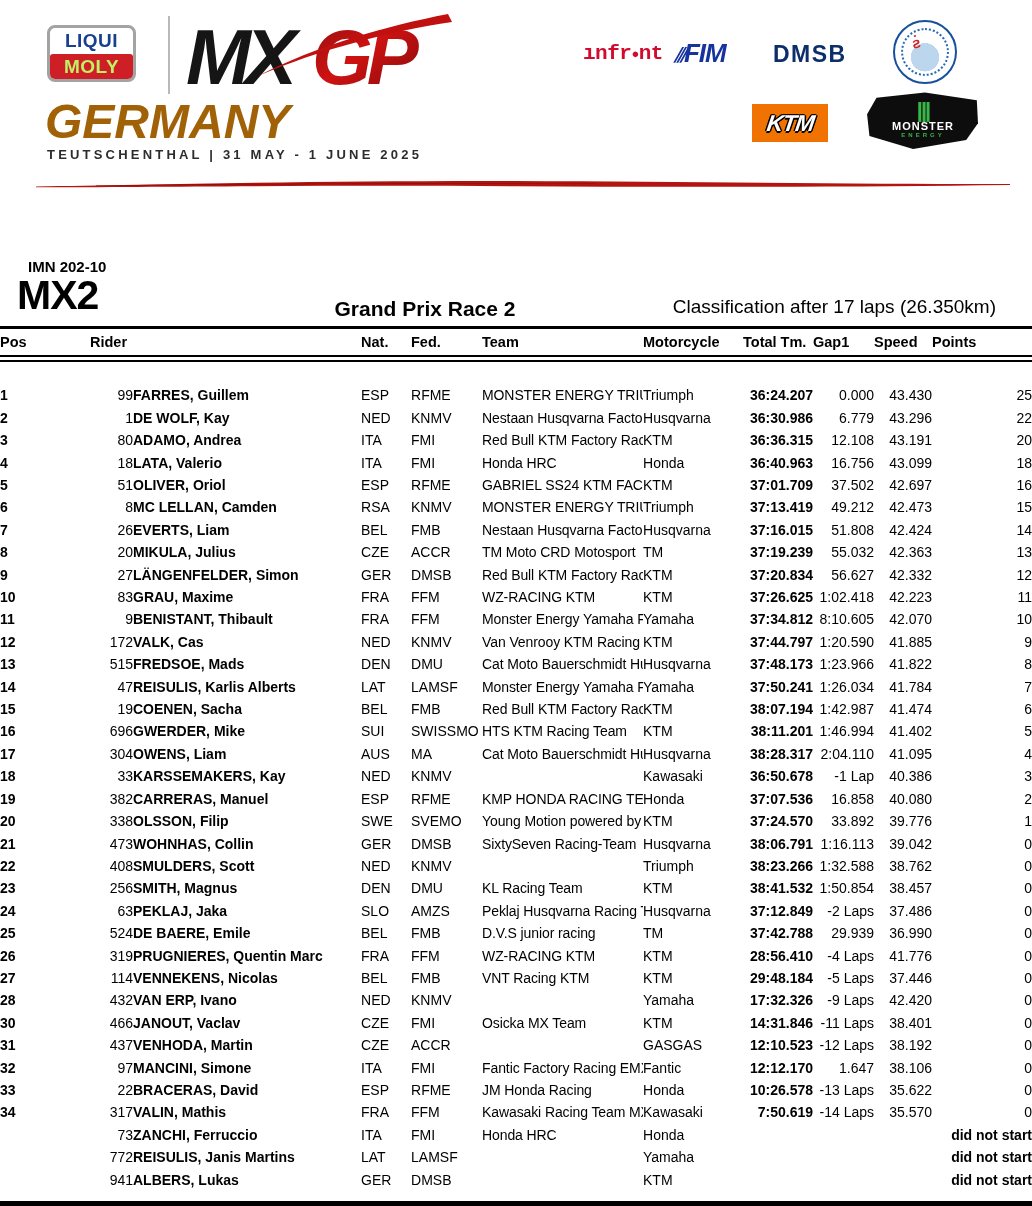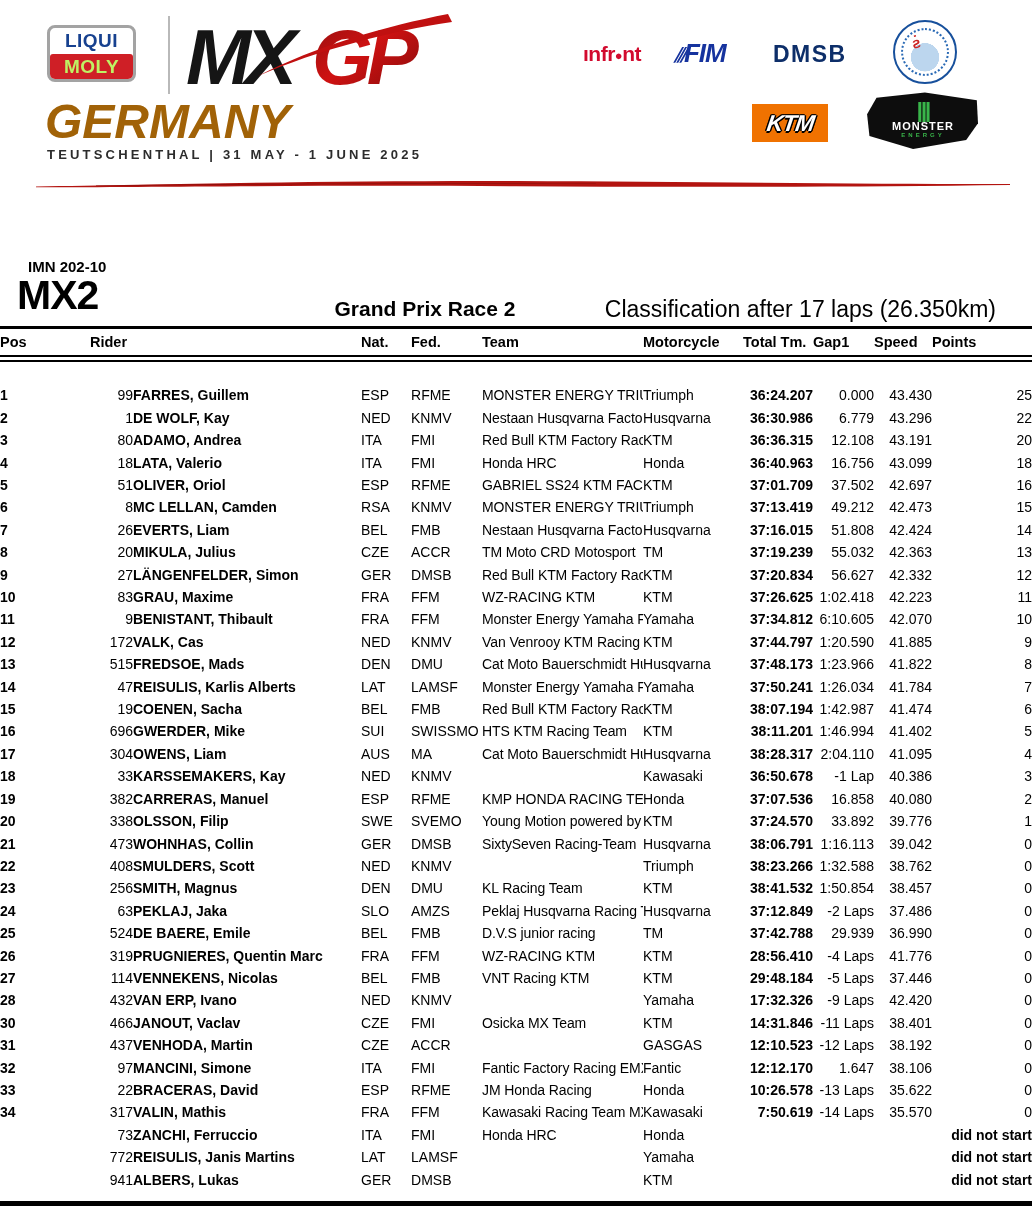--- a/index.html
+++ b/index.html
@@ -13,21 +13,21 @@
   .lm-top{height:26px;display:flex;align-items:center;justify-content:center;font-weight:900;font-size:19px;letter-spacing:.5px;color:#17418f;}
   .lm-bot{height:25px;background:#cf1f26;display:flex;align-items:center;justify-content:center;font-weight:900;font-size:19px;letter-spacing:.5px;color:#bef264;border-radius:3px 3px 0 0;}
 
   .vdiv{left:168px;top:16px;width:2px;height:78px;background:#b9b9b9;}
 
   .mxgp{left:186px;top:12px;}
 
   .germany{left:45px;top:94px;font-size:48px;font-weight:900;font-style:italic;letter-spacing:0px;color:#a16207;}
   .venue{left:47px;top:147px;font-size:13px;font-weight:700;letter-spacing:3.2px;color:#2c2c2c;}
 
-  .infront{left:583px;top:42px;font-size:21px;font-weight:900;color:#d20a2e;letter-spacing:-.5px;}
+  .infront{left:583px;top:42px;font-size:21px;font-weight:900;color:#d20a2e;letter-spacing:-.5px;font-family:Liberation Mono, monospace;}
   .infront .dot{font-size:13px;vertical-align:1px;}
   .fim{left:674px;top:38px;font-size:26px;font-weight:900;font-style:italic;color:#16339e;letter-spacing:-1px;}
   .fim .wing{font-size:20px;letter-spacing:-2px;}
   .dmsb{left:773px;top:41px;font-size:23px;font-weight:900;color:#0d2e69;letter-spacing:1.5px;}
 
   .msc{left:893px;top:20px;width:64px;height:64px;border-radius:50%;border:2px solid #17509c;background:#fff;box-sizing:border-box;display:flex;align-items:center;justify-content:center;}
   .msc-inner{width:44px;height:44px;border-radius:50%;border:2px dotted #2a6ab5;background:radial-gradient(circle at 50% 62%, #bcd6ee 0 40%, #fff 41%);position:relative;}
   .msc-rider{position:absolute;left:9px;top:4px;font-size:15px;color:#c22;transform:rotate(-12deg);font-weight:900;}
 
   .ktm{left:752px;top:104px;width:76px;height:38px;background:#f07200;display:flex;align-items:center;justify-content:center;}
@@ -37,21 +37,21 @@
   .m-claw{color:#39b54a;font-weight:900;font-size:22px;line-height:14px;letter-spacing:-2px;transform:scaleY(1.25);}
   .m-word{color:#fff;font-weight:900;font-size:11px;letter-spacing:1px;}
   .m-energy{color:#39b54a;font-weight:700;font-size:6px;letter-spacing:3px;}
 
   .brush{left:36px;top:176px;}
 
   
   .imn{left:28px;top:258px;font-size:15px;font-weight:700;}
   .mx2{left:17px;top:272px;font-size:41px;font-weight:900;letter-spacing:-1px;}
   .race-title{left:300px;top:297px;width:250px;text-align:center;font-size:21px;font-weight:700;}
-  .classif{right:36px;top:296px;font-size:23px;font-weight:400;}
+  .classif{right:36px;top:296px;font-size:19px;font-weight:400;}
 
   
   table.res{position:absolute;left:0;top:326px;width:1032px;table-layout:fixed;border-collapse:collapse;}
   table.res th{border-top:3px solid #000;border-bottom:7px double #000;height:26px;font-size:14.5px;font-weight:700;text-align:left;padding:0;white-space:nowrap;vertical-align:middle;}
   th.h-pos{padding-left:20px;}
   th.h-rider{padding-left:20px;}
   th.h-nat,th.h-fed,th.h-team,th.h-moto{padding-left:2px;}
   th.h-total,th.h-gap,th.h-speed{text-align:right;}
   th.h-points{text-align:right;padding-right:27px;}
 
@@ -295,21 +295,21 @@
       </tr>
       <tr>
         <td class="c-pos">11</td>
         <td class="c-num">9</td>
         <td class="c-rider">BENISTANT, Thibault</td>
         <td class="c-nat">FRA</td>
         <td class="c-fed">FFM</td>
         <td class="c-team">Monster Energy Yamaha Fa</td>
         <td class="c-moto">Yamaha</td>
         <td class="c-total">37:34.812</td>
-        <td class="c-gap">6:10.605</td>
+        <td class="c-gap">8:10.605</td>
         <td class="c-speed">42.070</td>
         <td class="c-points">10</td>
       </tr>
       <tr>
         <td class="c-pos">12</td>
         <td class="c-num">172</td>
         <td class="c-rider">VALK, Cas</td>
         <td class="c-nat">NED</td>
         <td class="c-fed">KNMV</td>
         <td class="c-team">Van Venrooy KTM Racing</td>

